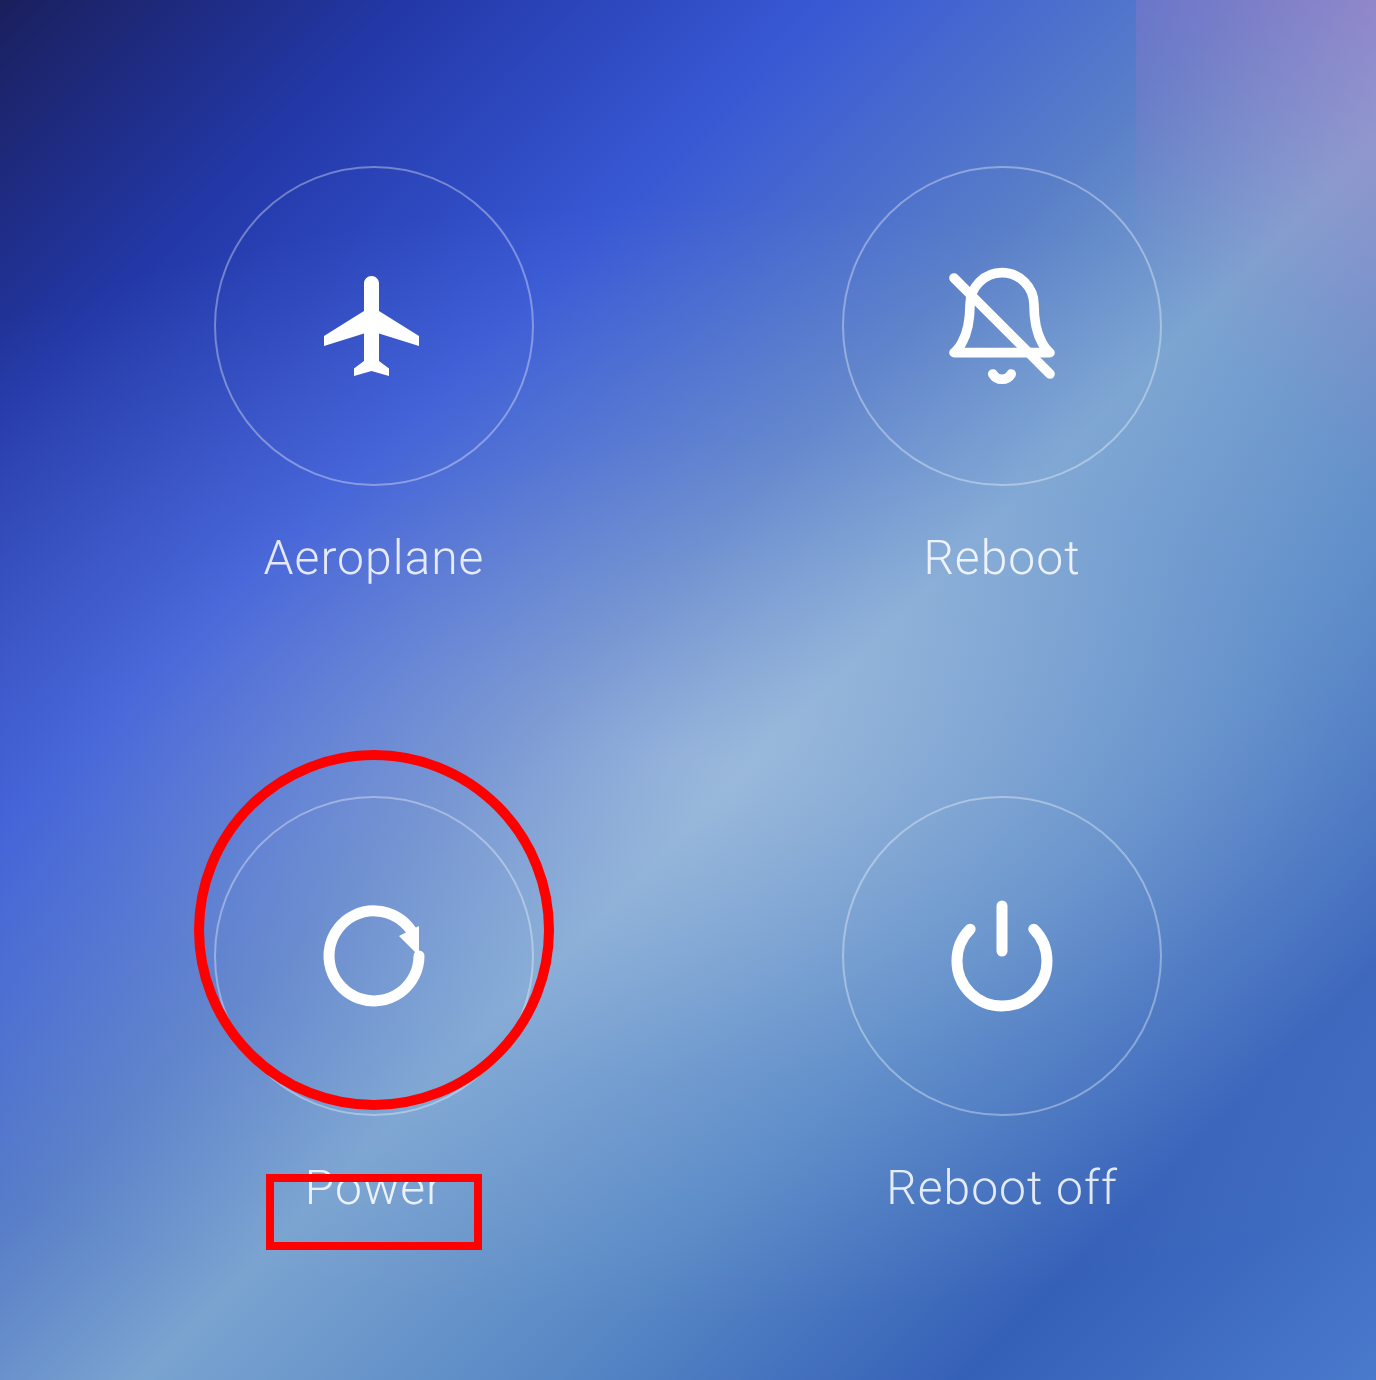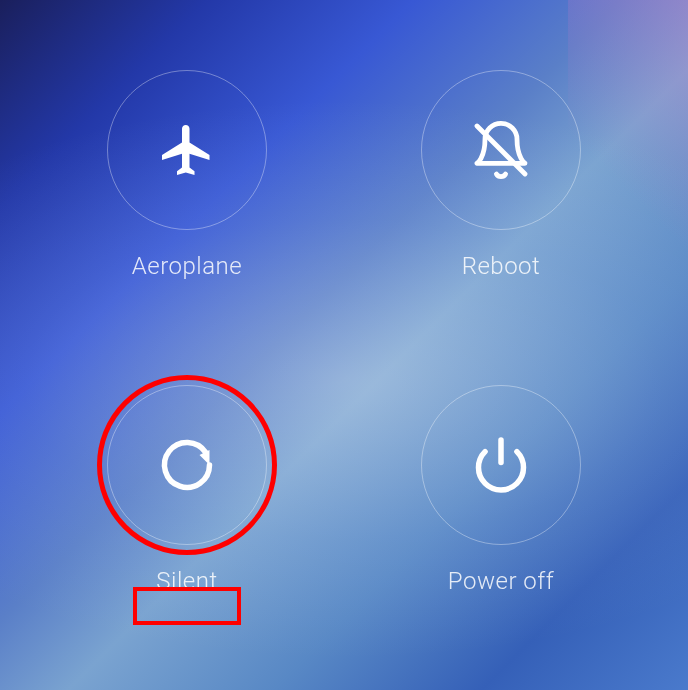--- a/index.html
+++ b/index.html
@@ -61,20 +61,21 @@
       grid-template-rows: 1fr 1fr;
       padding: 70px 50px;
       gap: 80px 40px;
       z-index: 1;
     }
     
     .option {
       display: flex;
       flex-direction: column;
       align-items: center;
+      justify-content: center;
       position: relative;
     }
     
     .circle-button {
       width: 160px;
       height: 160px;
       border-radius: 50%;
       border: 1.5px solid rgba(255, 255, 255, 0.35);
       display: flex;
       align-items: center;
@@ -159,29 +160,29 @@
   <div class="option">
     <div class="highlight-circle"></div>
     <div class="circle-button">
       <span class="icon-wrapper">
         <svg width="60" height="60" viewBox="0 0 24 24">
           <path stroke="#ffffff" stroke-width="2.2" fill="none" stroke-linecap="round" d="M 21 12 A 9 9 0 1 1 19.5 7"></path>
           <path fill="#ffffff" stroke="none" d="M 21 12 L 17 8 L 21 6 Z"></path>
         </svg>
       </span>
     </div>
-    <div class="label">Silent</div>
+    <div class="label">Power</div>
     <div class="highlight-box"></div>
   </div>
 
   <div class="option">
     <div class="circle-button">
       <span class="icon-wrapper">
         <svg width="60" height="60" viewBox="0 0 24 24">
           <path stroke="#ffffff" stroke-width="2.2" stroke-linecap="round" fill="none" d="M18.36 6.64a9 9 0 1 1-12.73 0"></path>
           <line x1="12" y1="2" x2="12" y2="11" stroke="#ffffff" stroke-width="2.2" stroke-linecap="round"></line>
         </svg>
       </span>
     </div>
-    <div class="label">Power off</div>
+    <div class="label">Reboot off</div>
   </div>
 
 </div>
 
 </body></html>

